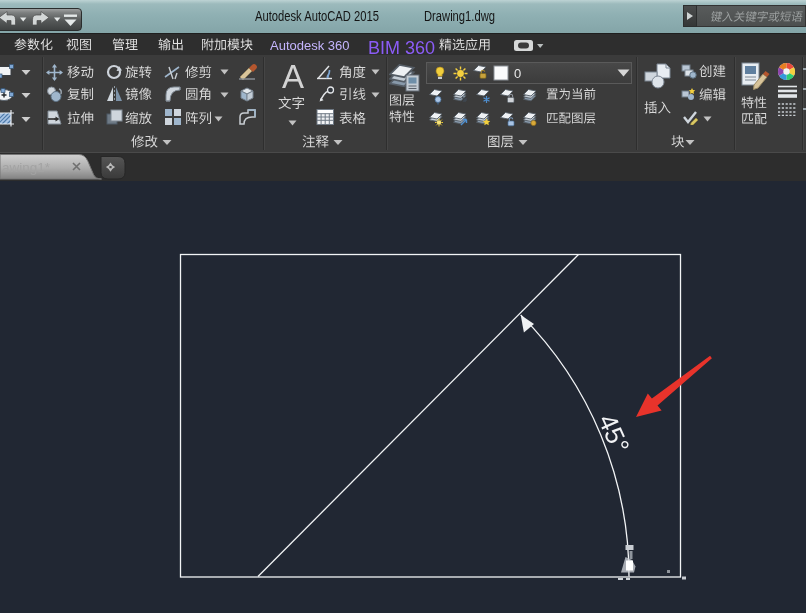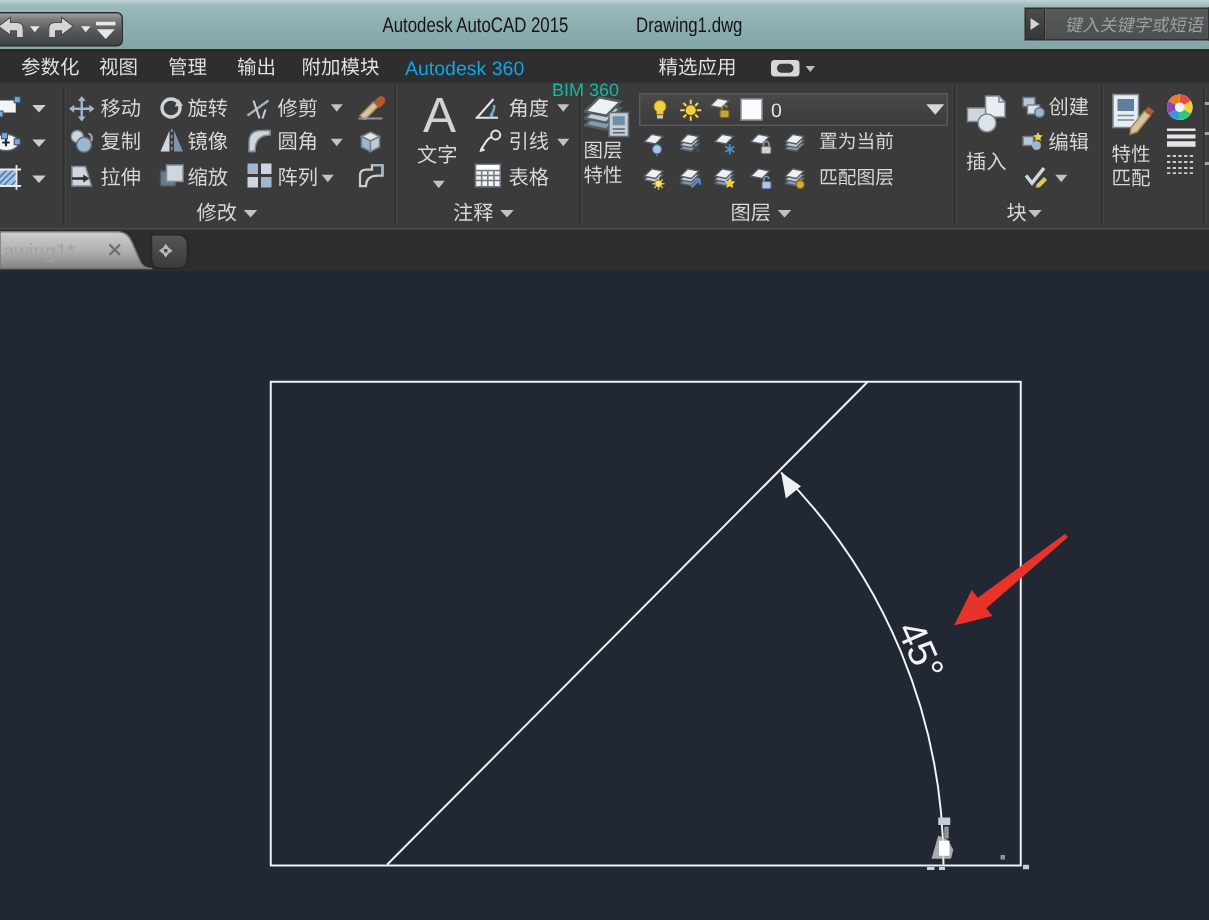--- a/index.html
+++ b/index.html
@@ -370,22 +370,22 @@
 <svg class="abs" style="left:777px;top:102px" width="21" height="14" viewBox="0 0 21 14">
     <g stroke="#c8cdd2" stroke-width="1.4" stroke-dasharray="2.2 1.6">
       <path d="M1 2 h19 M1 6 h19 M1 10 h19 M1 13.5 h19"></path>
     </g>
   </svg>
 <svg class="abs" style="left:803px;top:64px" width="3" height="60" viewBox="0 0 3 60">
     <rect x="0" y="4" width="3" height="2" fill="#9aa5ab"></rect>
     <rect x="0" y="24" width="3" height="2" fill="#9aa5ab"></rect>
     <rect x="0" y="44" width="3" height="2" fill="#9aa5ab"></rect>
   </svg>
-<div class="lat" style="left:270px;top:38.5px;color:#0ea5e9;font-size:13px">Autodesk 360</div>
-<div class="lat" style="left:368px;top:54px;color:#14b8a6;font-size:12px">BIM 360</div>
+<div class="lat" style="left:270px;top:38.5px;color:#c4b5fd;font-size:13px">Autodesk 360</div>
+<div class="lat" style="left:368px;top:42px;color:#8b5cf6;font-size:18px">BIM 360</div>
 <svg class="abs" style="left:162px;top:138.5px" width="10" height="7">
     <path d="M0.5 1 l4.5 5 4.5 -5 z" fill="#c2c2c2"></path>
   </svg>
 <svg class="abs" style="left:333px;top:138.5px" width="10" height="7">
     <path d="M0.5 1 l4.5 5 4.5 -5 z" fill="#c2c2c2"></path>
   </svg>
 <svg class="abs" style="left:518px;top:138.5px" width="10" height="7">
     <path d="M0.5 1 l4.5 5 4.5 -5 z" fill="#c2c2c2"></path>
   </svg>
 <svg class="abs" style="left:685px;top:138.5px" width="10" height="7">

